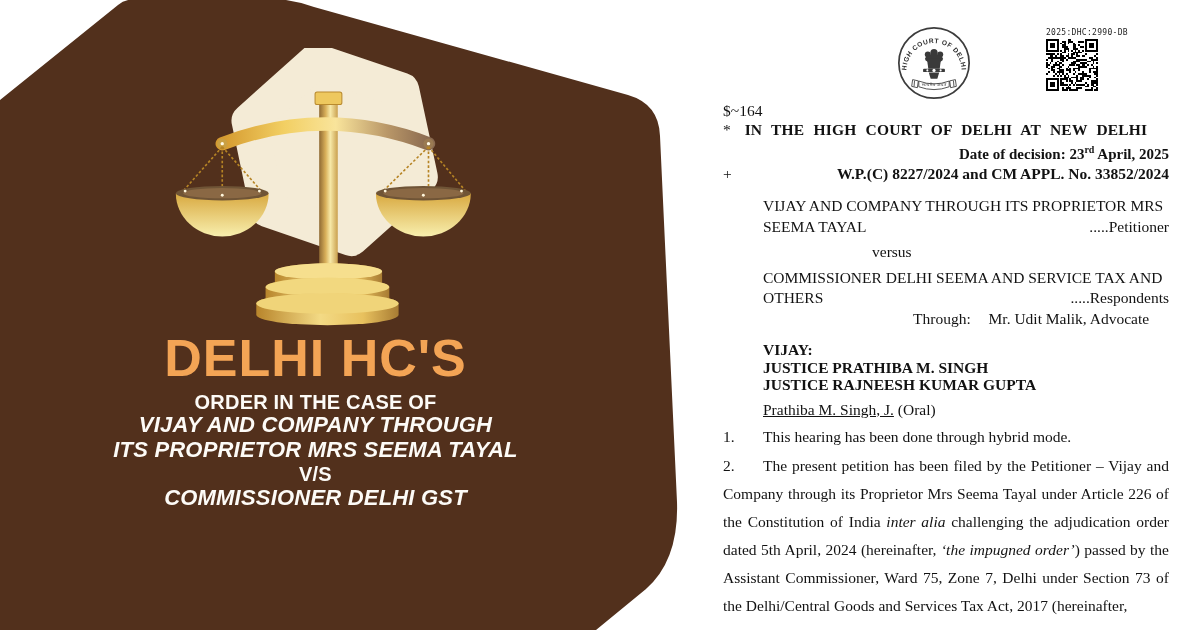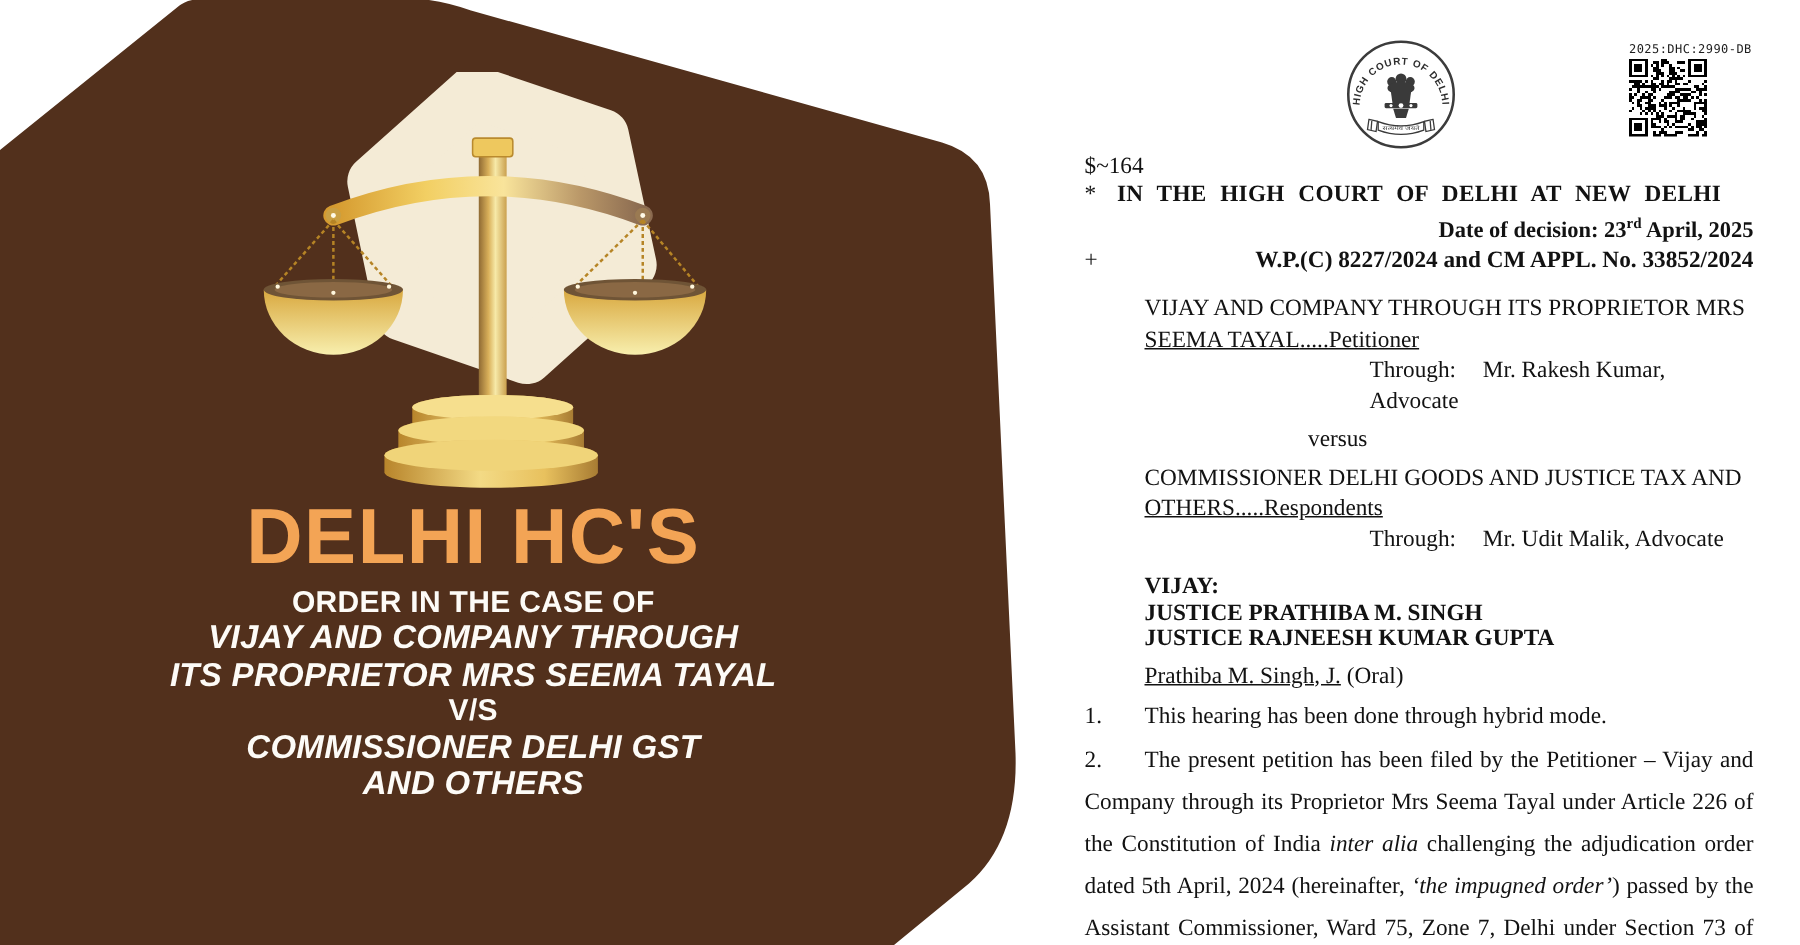--- a/index.html
+++ b/index.html
@@ -22,42 +22,42 @@
   }
   .headline{
     font-size:52px;font-weight:800;letter-spacing:1px;color:var(--heading);
     line-height:1.05;margin-bottom:5px;
   }
   .cap-line{font-weight:700;line-height:1.13;letter-spacing:0.2px;}
   .cap-line.sub{font-size:20px;}
   .cap-line.main{font-size:22px;font-style:italic;}
   
   .seal-svg{position:absolute;left:896px;top:25px;width:76px;height:76px;}
-  .qr-block{position:absolute;left:1086px;top:28px;width:80px;}
+  .qr-block{position:absolute;left:1046px;top:28px;width:80px;}
   .citation{
     font-family:"DejaVu Sans Mono",monospace;font-size:8px;letter-spacing:0.3px;
     color:#1d1d1d;white-space:nowrap;margin-bottom:2px;
   }
   .qr-svg{width:52px;height:52px;display:block;}
   .doc{
     position:absolute;left:723px;top:101px;width:446px;color:#121212;
     font-size:15.5px;line-height:19px;
   }
   .case-ref{line-height:19px;}
   .marker-row{position:relative;}
   .marker{position:absolute;left:0;top:0;}
   .court-title{
     display:block;text-align:center;font-weight:700;word-spacing:5px;
     letter-spacing:0.2px;line-height:20px;
   }
   .date-row{text-align:right;font-weight:700;line-height:19px;font-size:15px;}
   .date-row sup{font-size:10px;}
   .caseno{display:block;text-align:right;font-weight:700;line-height:20px;}
   .party{margin-left:40px;margin-top:12px;line-height:20.5px;}
-  .party-tail{display:flex;justify-content:flex-start;text-decoration:underline;}
+  .party-tail{display:flex;justify-content:space-between;}
   .through-row{margin-left:150px;line-height:20.5px;}
   .through-label{display:inline-block;margin-right:14px;}
   .versus{margin:5px 0 5px 149px;line-height:20.5px;}
   .coram{margin-left:40px;margin-top:12px;font-weight:700;line-height:17.5px;}
   .coram .judge{line-height:17.5px;}
   .author{margin-left:40px;margin-top:6px;font-weight:400;line-height:19px;}
   .author .uline{text-decoration:underline;}
   .paras{margin-top:4px;}
   .body-para{
     text-align:justify;line-height:28px;margin-top:1px;
@@ -154,21 +154,20 @@
   </svg>
 
   <div class="left-text">
     <div class="headline">DELHI HC'S</div>
     <div>
         <div class="cap-line sub">ORDER IN THE CASE OF</div>
         <div class="cap-line main">VIJAY AND COMPANY THROUGH</div>
         <div class="cap-line main">ITS PROPRIETOR MRS SEEMA TAYAL</div>
         <div class="cap-line sub">V/S</div>
         <div class="cap-line main">COMMISSIONER DELHI GST</div>
-        <div class="cap-line main">AND OTHERS</div>
       </div>
   </div>
 
   <svg class="seal-svg" viewBox="0 0 80 80" aria-hidden="true">
     <defs>
         <path id="sealArc" d="M 11 48 A 29 29 0 1 1 69 48"></path>
       </defs>
     <circle cx="40" cy="40" r="37" fill="#ffffff" stroke="#3c3c3c" stroke-width="1.8"></circle>
     <text font-family="Liberation Sans, sans-serif" font-size="7" font-weight="700" fill="#2e2e2e" letter-spacing="0.6">
       <textPath href="#sealArc" startOffset="50%" text-anchor="middle">HIGH COURT OF DELHI</textPath>
@@ -540,30 +539,26 @@
       <span class="marker">+</span>
       <span class="caseno">W.P.(C) 8227/2024 and CM APPL. No. 33852/2024</span>
     </div>
 
     <div class="party">
       <div>VIJAY AND COMPANY THROUGH ITS PROPRIETOR MRS</div>
       <div class="party-tail">
         <span>SEEMA TAYAL</span>
         <span>.....Petitioner</span>
       </div>
-      <div class="through-row">
-        <span class="through-label">Through:</span>
-        <span>Mr. Rakesh Kumar, Advocate</span>
-      </div>
     </div>
 
     <div class="versus">versus</div>
 
     <div class="party" style="margin-top:0;">
-      <div>COMMISSIONER DELHI GOODS AND JUSTICE TAX AND</div>
+      <div>COMMISSIONER DELHI SEEMA AND SERVICE TAX AND</div>
       <div class="party-tail">
         <span>OTHERS</span>
         <span>.....Respondents</span>
       </div>
       <div class="through-row">
         <span class="through-label">Through:</span>
         <span>Mr. Udit Malik, Advocate</span>
       </div>
     </div>
 

